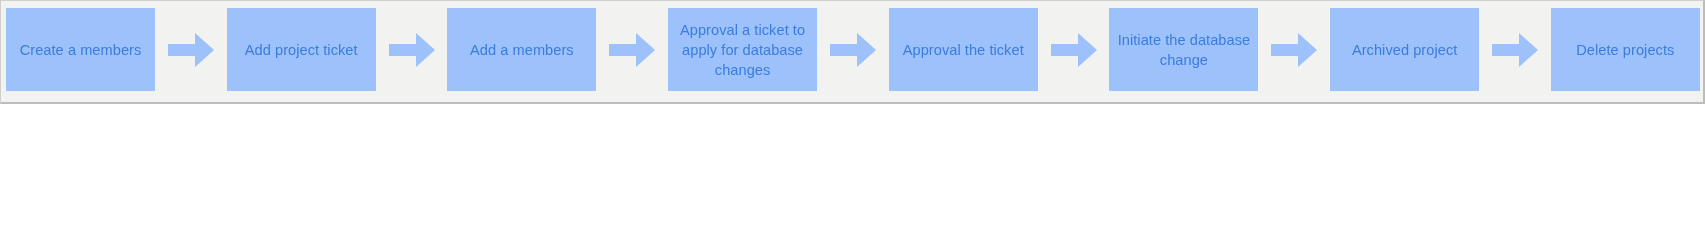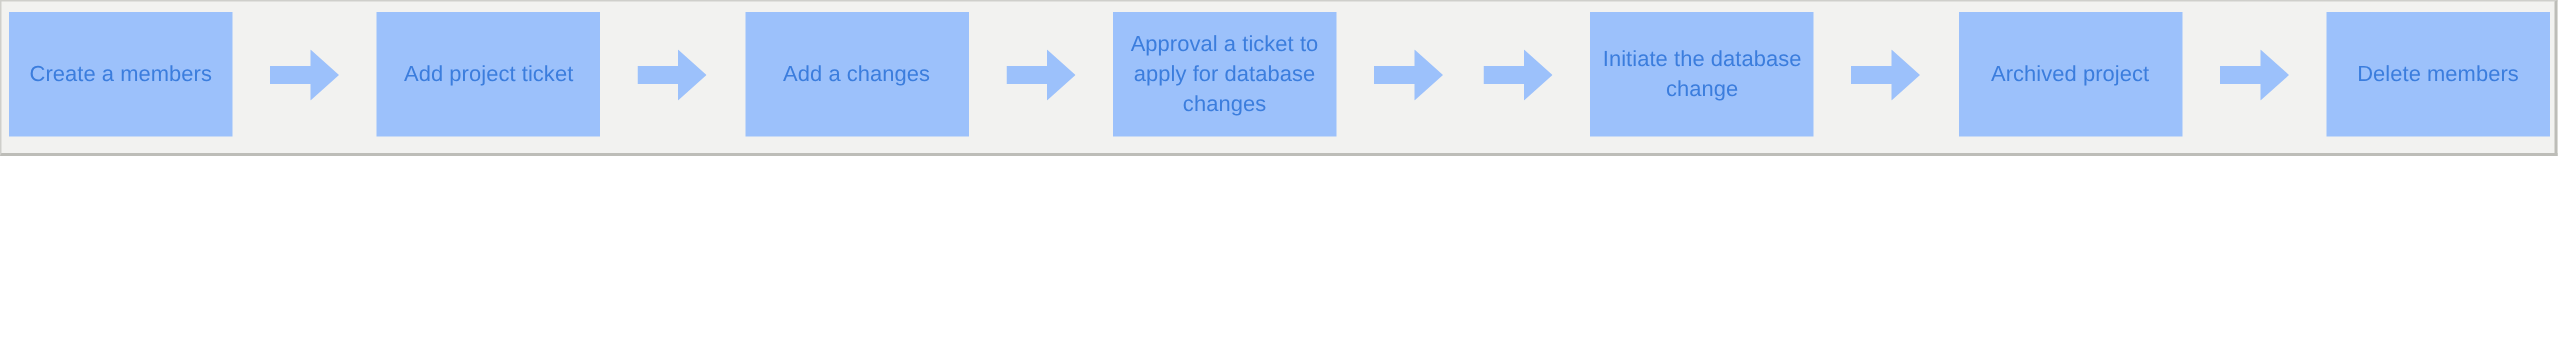--- a/index.html
+++ b/index.html
@@ -99,41 +99,44 @@
       <span class="flow-node-label">Add project ticket</span>
     </div>
 
     <div class="flow-connector">
       <svg viewBox="0 0 46 34" xmlns="http://www.w3.org/2000/svg">
         <polygon points="0,11 27,11 27,0 46,17 27,34 27,23 0,23" fill="#9cc1fb"></polygon>
       </svg>
     </div>
 
     <div class="flow-node">
-      <span class="flow-node-label">Add a changes</span>
+      <span class="flow-node-label">Add a members</span>
     </div>
 
     <div class="flow-connector">
       <svg viewBox="0 0 46 34" xmlns="http://www.w3.org/2000/svg">
         <polygon points="0,11 27,11 27,0 46,17 27,34 27,23 0,23" fill="#9cc1fb"></polygon>
       </svg>
     </div>
 
     <div class="flow-node">
       <span class="flow-node-label">Approval a ticket to
 apply for database
 changes</span>
     </div>
 
     <div class="flow-connector">
       <svg viewBox="0 0 46 34" xmlns="http://www.w3.org/2000/svg">
         <polygon points="0,11 27,11 27,0 46,17 27,34 27,23 0,23" fill="#9cc1fb"></polygon>
       </svg>
     </div>
 
+    <div class="flow-node">
+      <span class="flow-node-label">Approval the ticket</span>
+    </div>
 
     <div class="flow-connector">
       <svg viewBox="0 0 46 34" xmlns="http://www.w3.org/2000/svg">
         <polygon points="0,11 27,11 27,0 46,17 27,34 27,23 0,23" fill="#9cc1fb"></polygon>
       </svg>
     </div>
 
     <div class="flow-node">
       <span class="flow-node-label">Initiate the database
 change</span>
@@ -149,17 +152,17 @@
       <span class="flow-node-label">Archived project</span>
     </div>
 
     <div class="flow-connector">
       <svg viewBox="0 0 46 34" xmlns="http://www.w3.org/2000/svg">
         <polygon points="0,11 27,11 27,0 46,17 27,34 27,23 0,23" fill="#9cc1fb"></polygon>
       </svg>
     </div>
 
     <div class="flow-node">
-      <span class="flow-node-label">Delete members</span>
+      <span class="flow-node-label">Delete projects</span>
     </div>
 
   </div>
 </div>
 
 </body></html>

